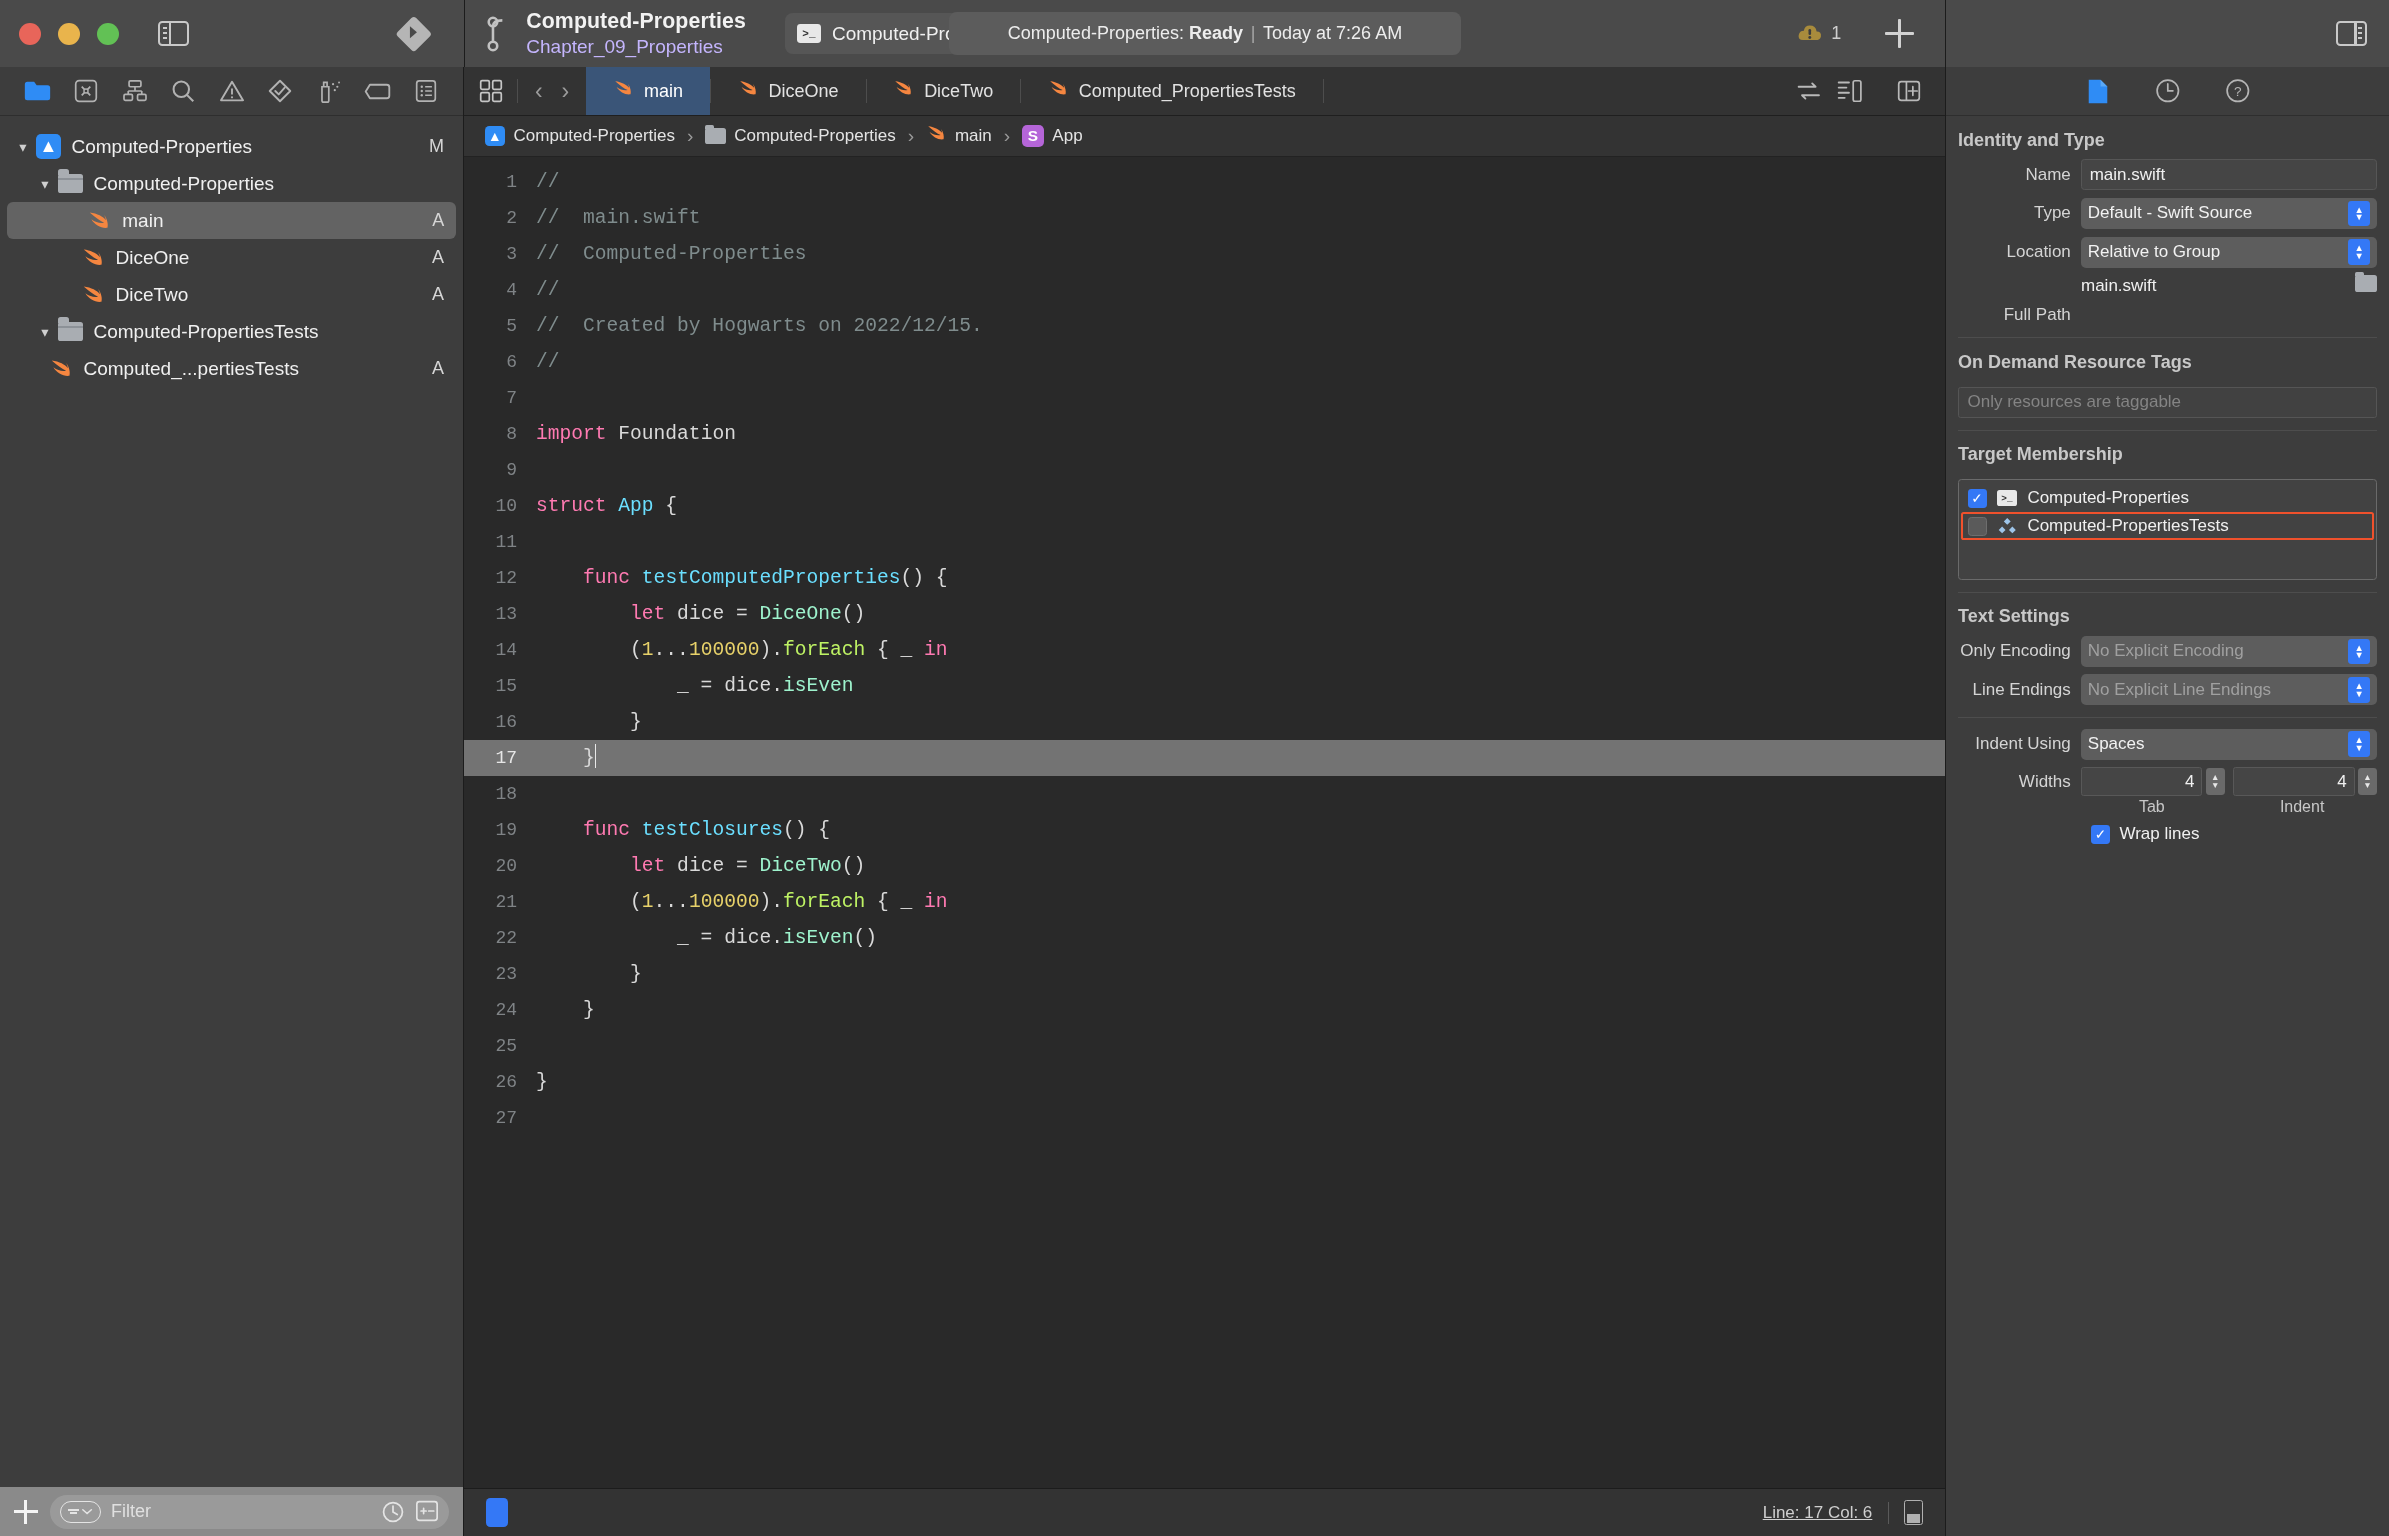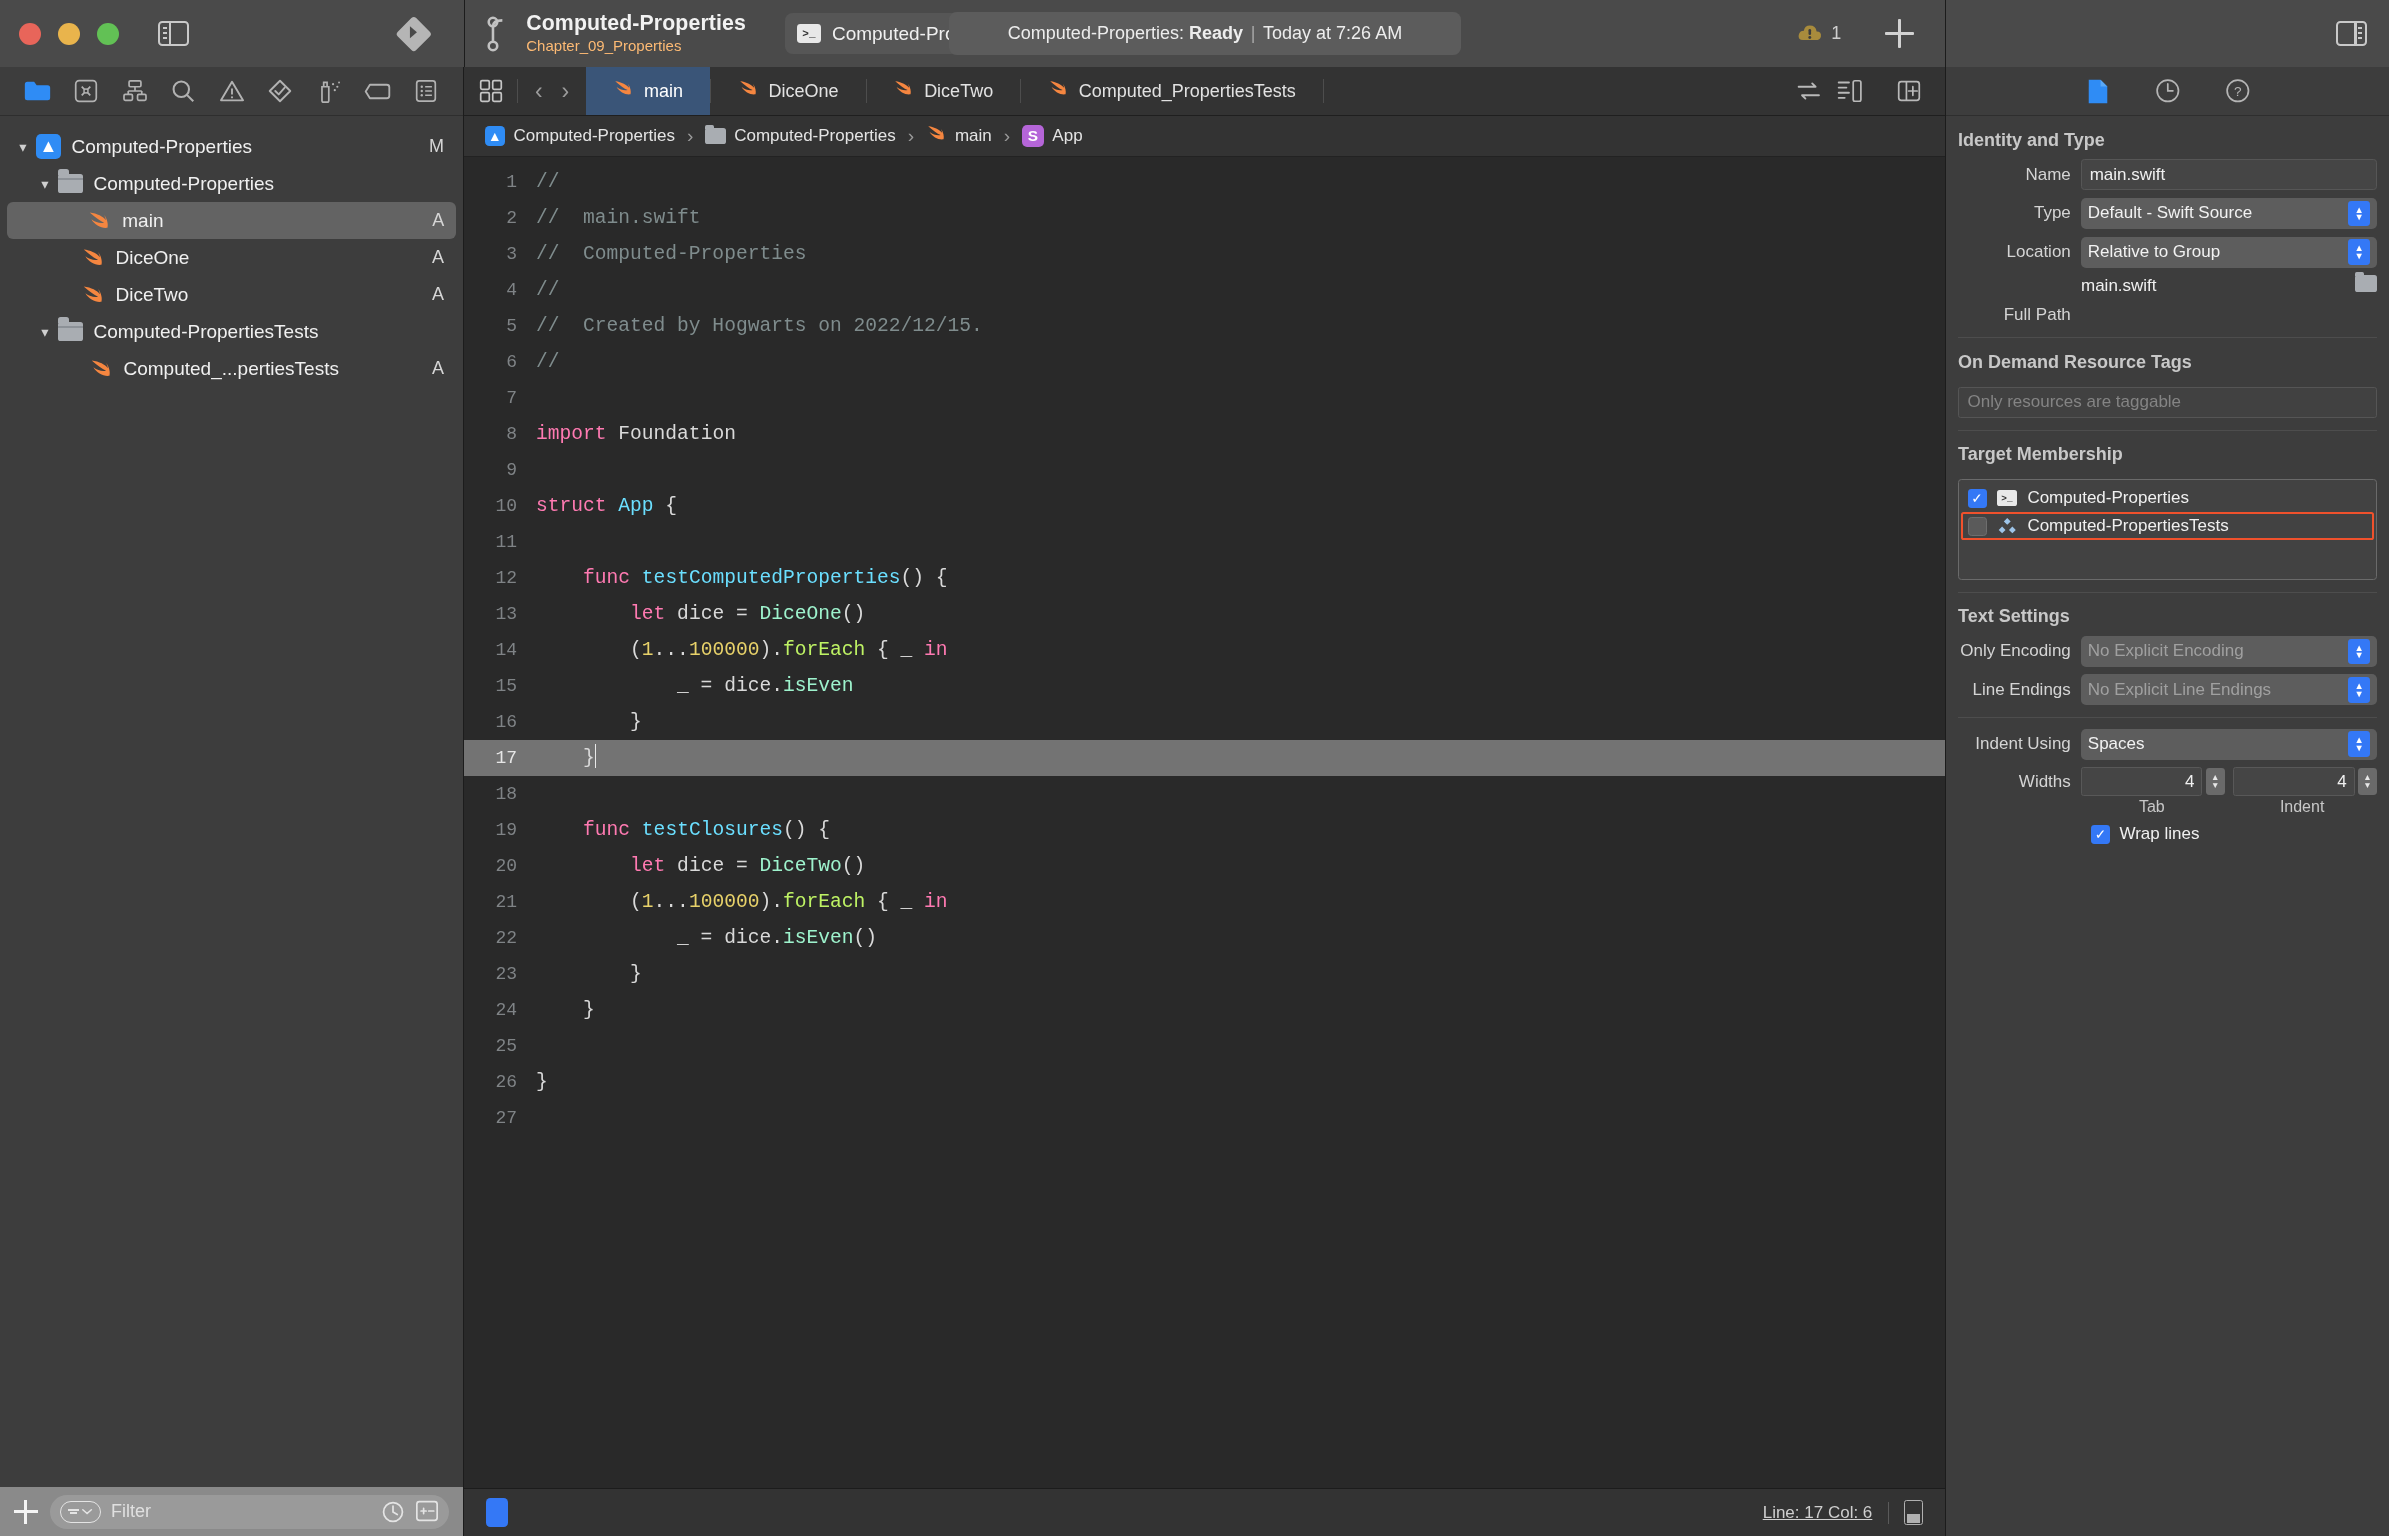--- a/index.html
+++ b/index.html
@@ -69,21 +69,21 @@
     flex: 1; height: 67px;
     display: flex; align-items: center;
     border-left: 1.7px solid #1c1c1c;
     padding-left: 22px;
     position: relative;
   }
   .branch-icon { width: 25.6px; height: 38px; position: relative; margin-right: 13.7px; }
   .branch-icon svg { display: block; }
   .proj-title { line-height: 1.12; }
   .proj-title .t1 { font-size: 21.3px; font-weight: bold; color: #f2f2f2; letter-spacing: 0.1px; }
-  .proj-title .t2 { font-size: 15px; color: #fdba74; margin-top: 2px; }
+  .proj-title .t2 { font-size: 19px; color: #c4b5fd; margin-top: 2px; }
 
   .scheme-pill {
     margin-left: 39px;
     height: 41px; border-radius: 7.7px;
     background: #565656;
     display: flex; align-items: center;
     padding: 0 15.4px 0 12px; gap: 11px;
     font-size: 19px; color: #f0f0f0;
   }
   .term-ico {
@@ -587,21 +587,21 @@
             <span class="lbl">DiceTwo</span>
             <span class="badge">A</span>
           </div>
           <div class="row" style="padding-left: 34px;">
             <span class="disc">▾</span>
             <span class="ico">
               <span class="folder-ico"></span>
             </span>
             <span class="lbl">Computed-PropertiesTests</span>
           </div>
-          <div class="row" style="padding-left: 64px;">
+          <div class="row" style="padding-left: 24px;">
             <span class="disc"></span>
             <span class="ico">
               <svg width="24" height="22" viewBox="0 0 28 26">
                 <path d="M3 3 C10 9 15 13 20 15 C16 16 10 15 5 11 C9 18 17 22 24 21 C25 17 24 11 20 6 C21 8 22 10 22 12 C19 8 12 4 3 3 Z" fill="#f58640"></path>
               </svg>
             </span>
             <span class="lbl">Computed_...pertiesTests</span>
             <span class="badge">A</span>
           </div>
         </div>

